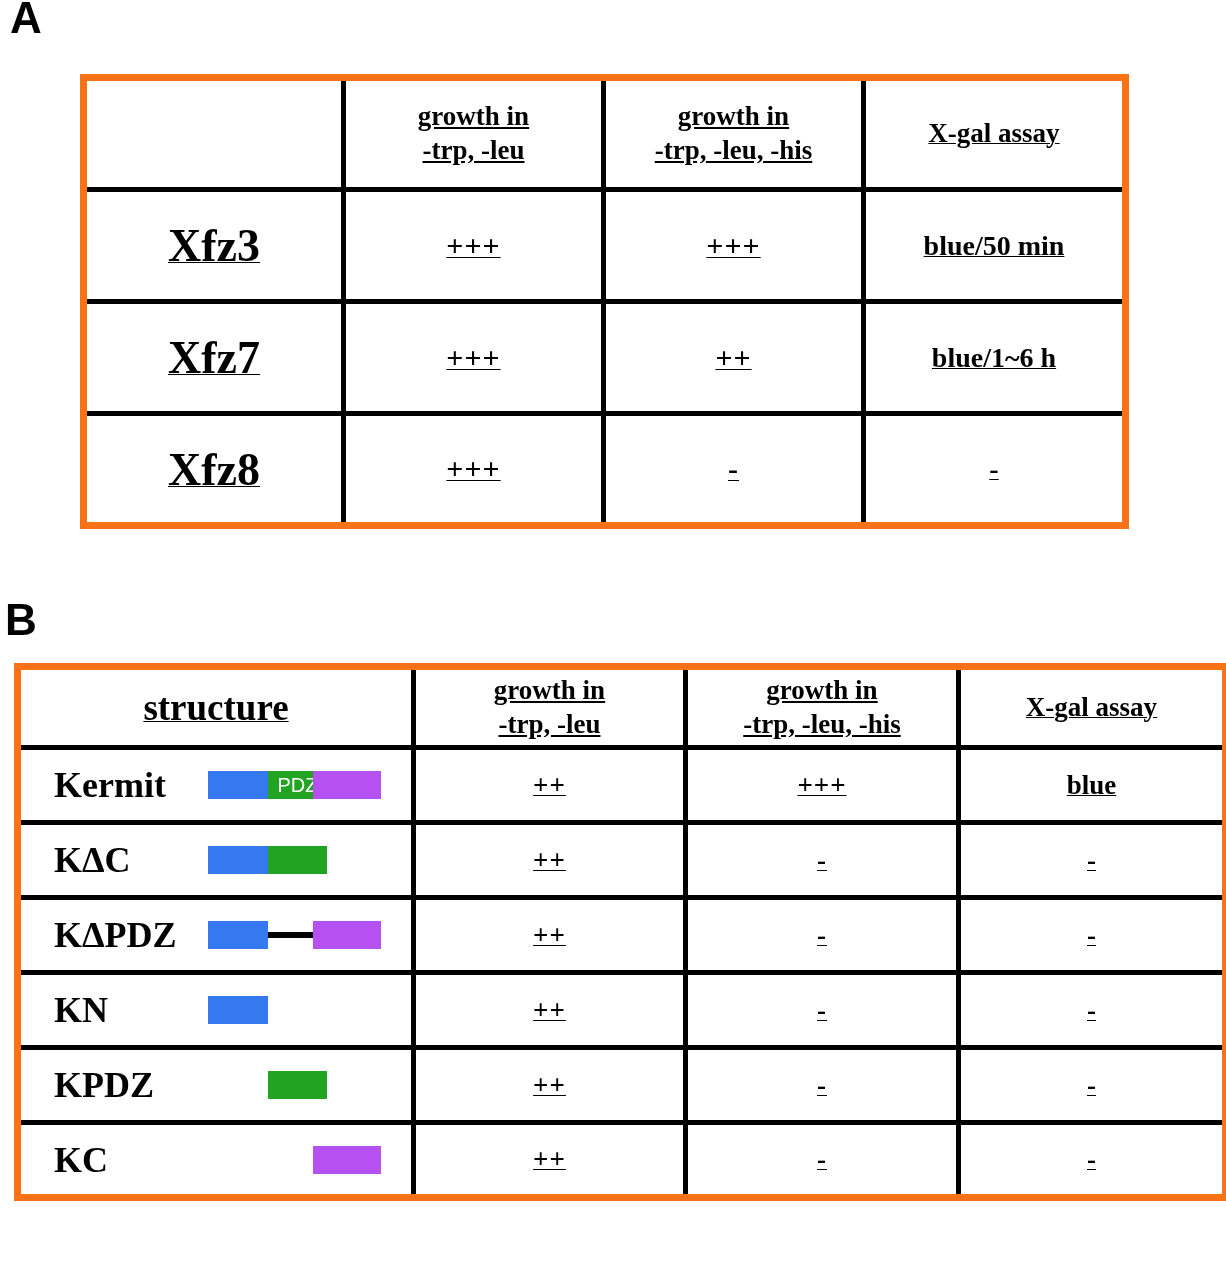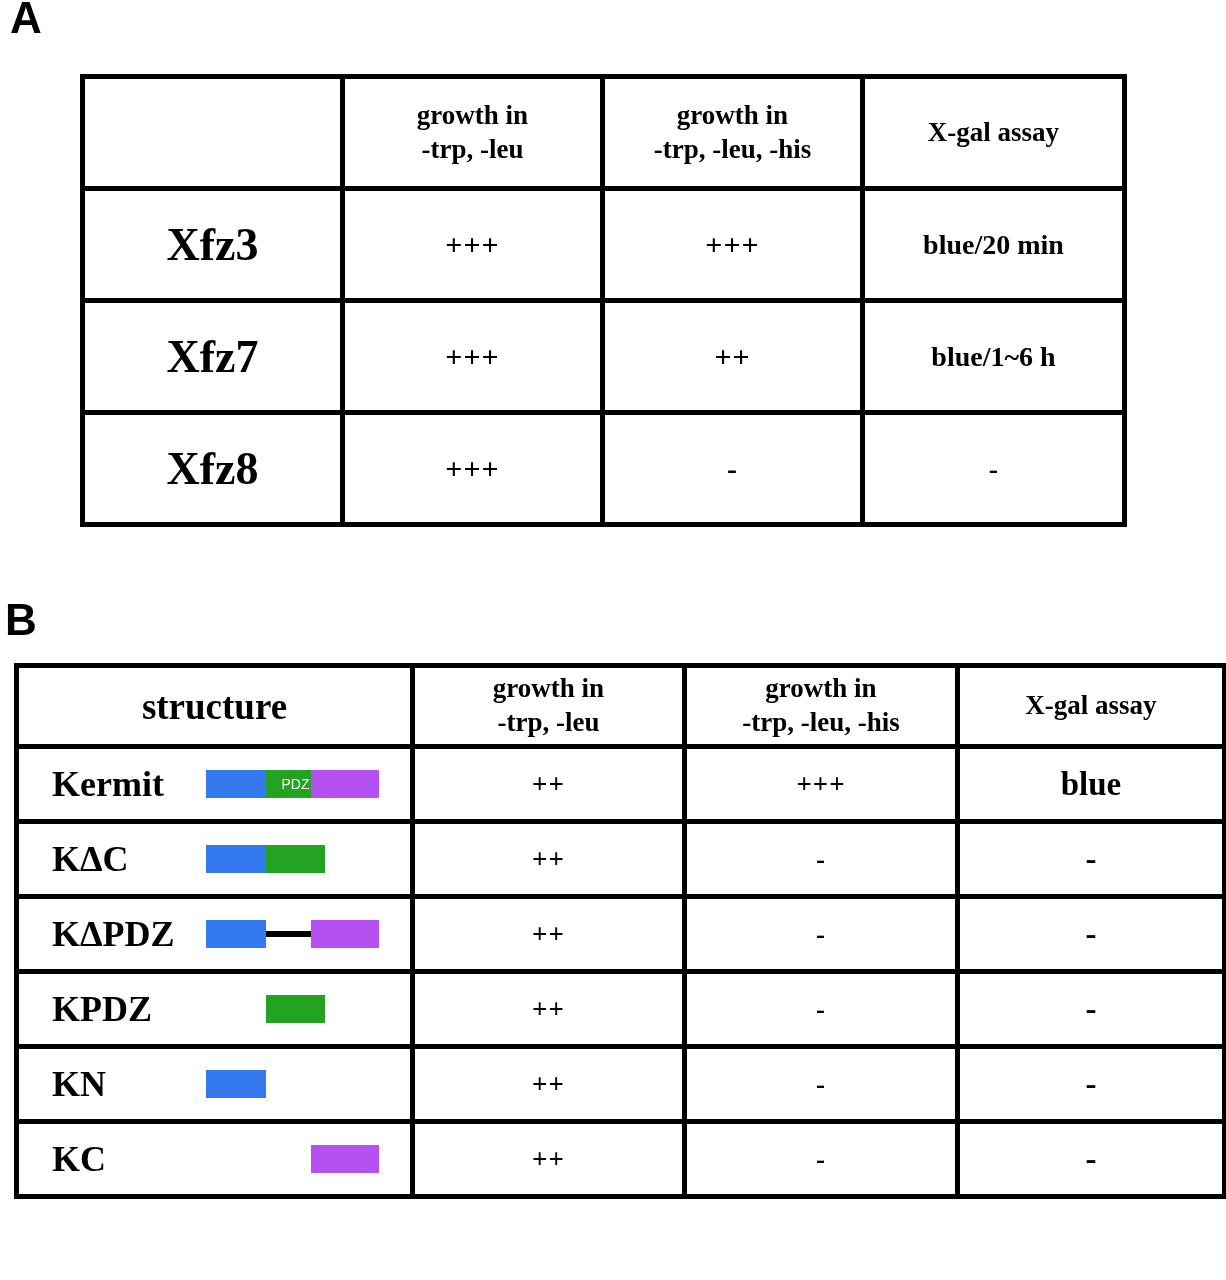--- a/index.html
+++ b/index.html
@@ -28,21 +28,21 @@
     table-layout:fixed;
     background:#fff;
   }
   table.fig td{
     border:5px solid #000;
     text-align:center;
     vertical-align:middle;
     padding:0;
     overflow:hidden;
   }
-  table.fig{border:2px solid #f97316;}
+  table.fig{border:7px solid #f97316;text-decoration:underline;}
 
   #table-a{left:80px;top:74px;width:1042px;}
   #table-b{left:14px;top:663px;width:1208px;}
 
   tr.hdr-a{height:112px;}
   tr.row-a{height:112px;}
   tr.hdr-b{height:81px;}
   tr.row-b{height:75px;}
 
   .th-line{display:block;font-weight:bold;font-size:27px;line-height:1.25;}
@@ -52,34 +52,34 @@
   .a-rowlabel{font-weight:bold;font-size:46px;text-align:center;}
   .plus-a{font-weight:bold;font-size:30px;letter-spacing:1px;}
   .xgal-a{font-weight:bold;font-size:28px;}
 
   .b-rowlabel{
     position:absolute;left:33px;top:50%;
     transform:translateY(-50%);
     font-weight:bold;font-size:36px;white-space:nowrap;
   }
   .plus-b{font-weight:bold;font-size:27px;letter-spacing:1px;}
-  .xgal-b{font-weight:bold;font-size:33px;}
+  .xgal-b{font-weight:bold;font-size:27px;}
 
   td.struct{position:relative;text-align:left;}
 
   .seg{
     position:absolute;top:50%;transform:translateY(-50%);
     height:28px;
   }
   .seg-n{left:187px;width:60px;background:var(--n-domain,#3579f0);}
   .seg-pdz{
     left:247px;width:59px;background:var(--pdz-domain,#22a322);
     color:#fff;
     font-family:"Liberation Sans","DejaVu Sans",sans-serif;
-    font-size:14px;line-height:28px;text-align:center;
+    font-size:20px;line-height:28px;text-align:center;
   }
   .seg-c{left:292px;width:68px;background:var(--c-domain,#b551f0);}
   .seg-linker{left:247px;width:45px;height:6px;background:var(--linker,#000);}
 </style>
 </head>
 <body>
 
 <div id="canvas">
 
   <div id="panel-a-label" class="panel-label">A</div>
@@ -101,21 +101,21 @@
       <td>
         <span class="th-line">growth in</span>
         <span class="th-line">-trp, -leu, -his</span>
       </td>
       <td><span class="th-single">X-gal assay</span></td>
     </tr>
     <tr class="row-a">
       <td><span class="a-rowlabel">Xfz3</span></td>
       <td><span class="plus-a">+++</span></td>
       <td><span class="plus-a">+++</span></td>
-      <td><span class="xgal-a">blue/20 min</span></td>
+      <td><span class="xgal-a">blue/50 min</span></td>
     </tr>
     <tr class="row-a">
       <td><span class="a-rowlabel">Xfz7</span></td>
       <td><span class="plus-a">+++</span></td>
       <td><span class="plus-a">++</span></td>
       <td><span class="xgal-a">blue/1~6 h</span></td>
     </tr>
     <tr class="row-a">
       <td><span class="a-rowlabel">Xfz8</span></td>
       <td><span class="plus-a">+++</span></td>
@@ -179,40 +179,40 @@
             <div class="seg seg-linker"></div>
             <div class="seg seg-c"></div>
           </td>
       <td><span class="plus-b">++</span></td>
       <td><span class="plus-b">-</span></td>
       <td><span class="xgal-b">-</span></td>
     </tr>
 
     <tr class="row-b">
       <td class="struct">
+        <span class="b-rowlabel">KN</span>
+      <div class="seg seg-n"></div>
+          </td>
+      <td><span class="plus-b">++</span></td>
+      <td><span class="plus-b">-</span></td>
+      <td><span class="xgal-b">-</span></td>
+    </tr>
+
+    <tr class="row-b">
+      <td class="struct">
         <span class="b-rowlabel">KPDZ</span>
       <div class="seg seg-pdz"></div>
           </td>
       <td><span class="plus-b">++</span></td>
       <td><span class="plus-b">-</span></td>
       <td><span class="xgal-b">-</span></td>
     </tr>
 
     <tr class="row-b">
       <td class="struct">
-        <span class="b-rowlabel">KN</span>
-      <div class="seg seg-n"></div>
-          </td>
-      <td><span class="plus-b">++</span></td>
-      <td><span class="plus-b">-</span></td>
-      <td><span class="xgal-b">-</span></td>
-    </tr>
-
-    <tr class="row-b">
-      <td class="struct">
         <span class="b-rowlabel">KC</span>
       <div class="seg seg-c"></div>
           </td>
       <td><span class="plus-b">++</span></td>
       <td><span class="plus-b">-</span></td>
       <td><span class="xgal-b">-</span></td>
     </tr>
   </tbody>
     </table>
 

